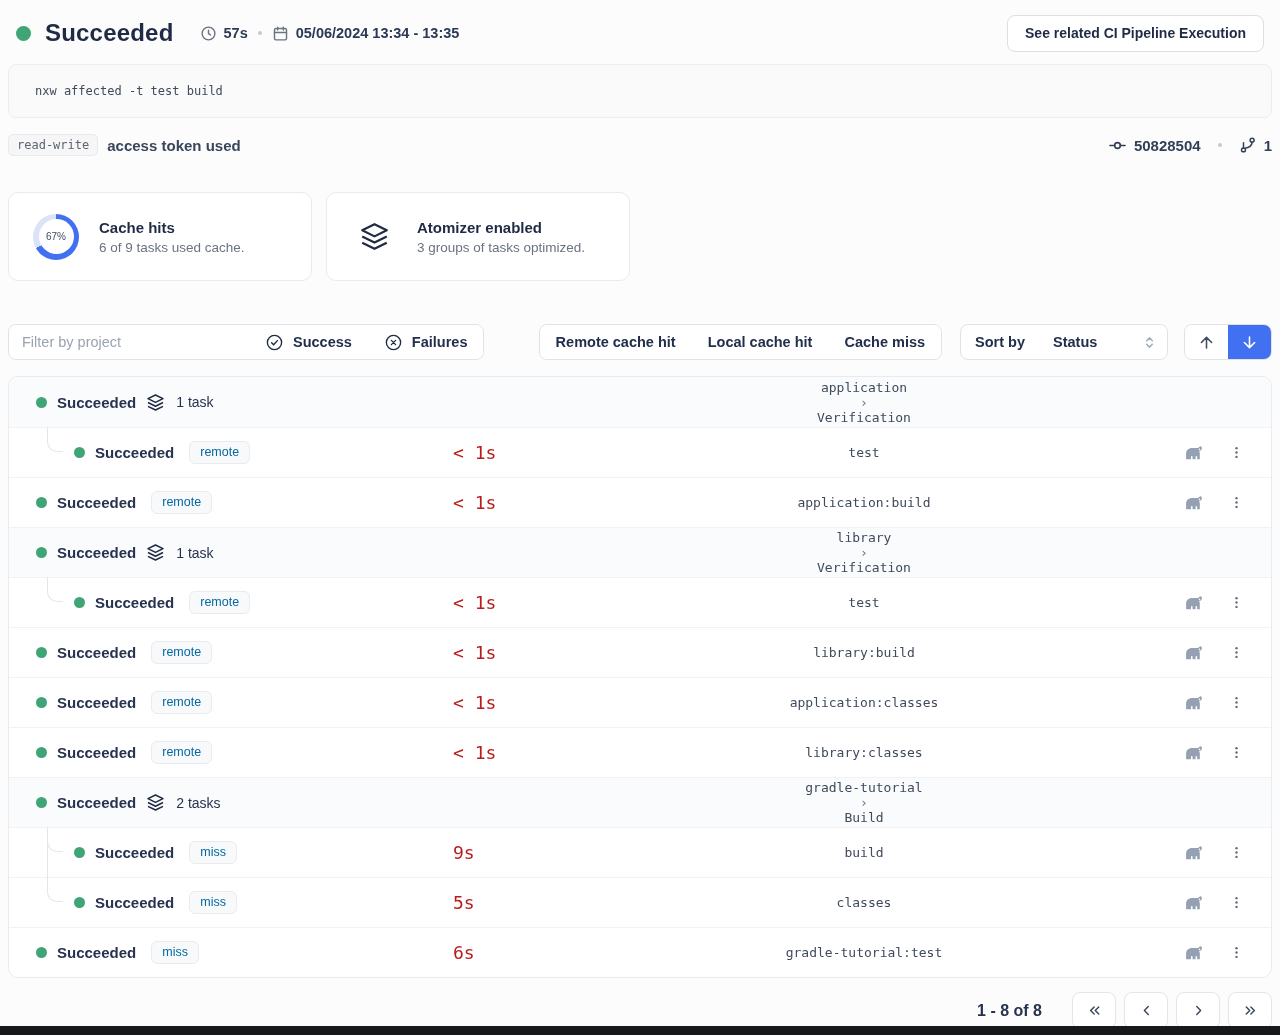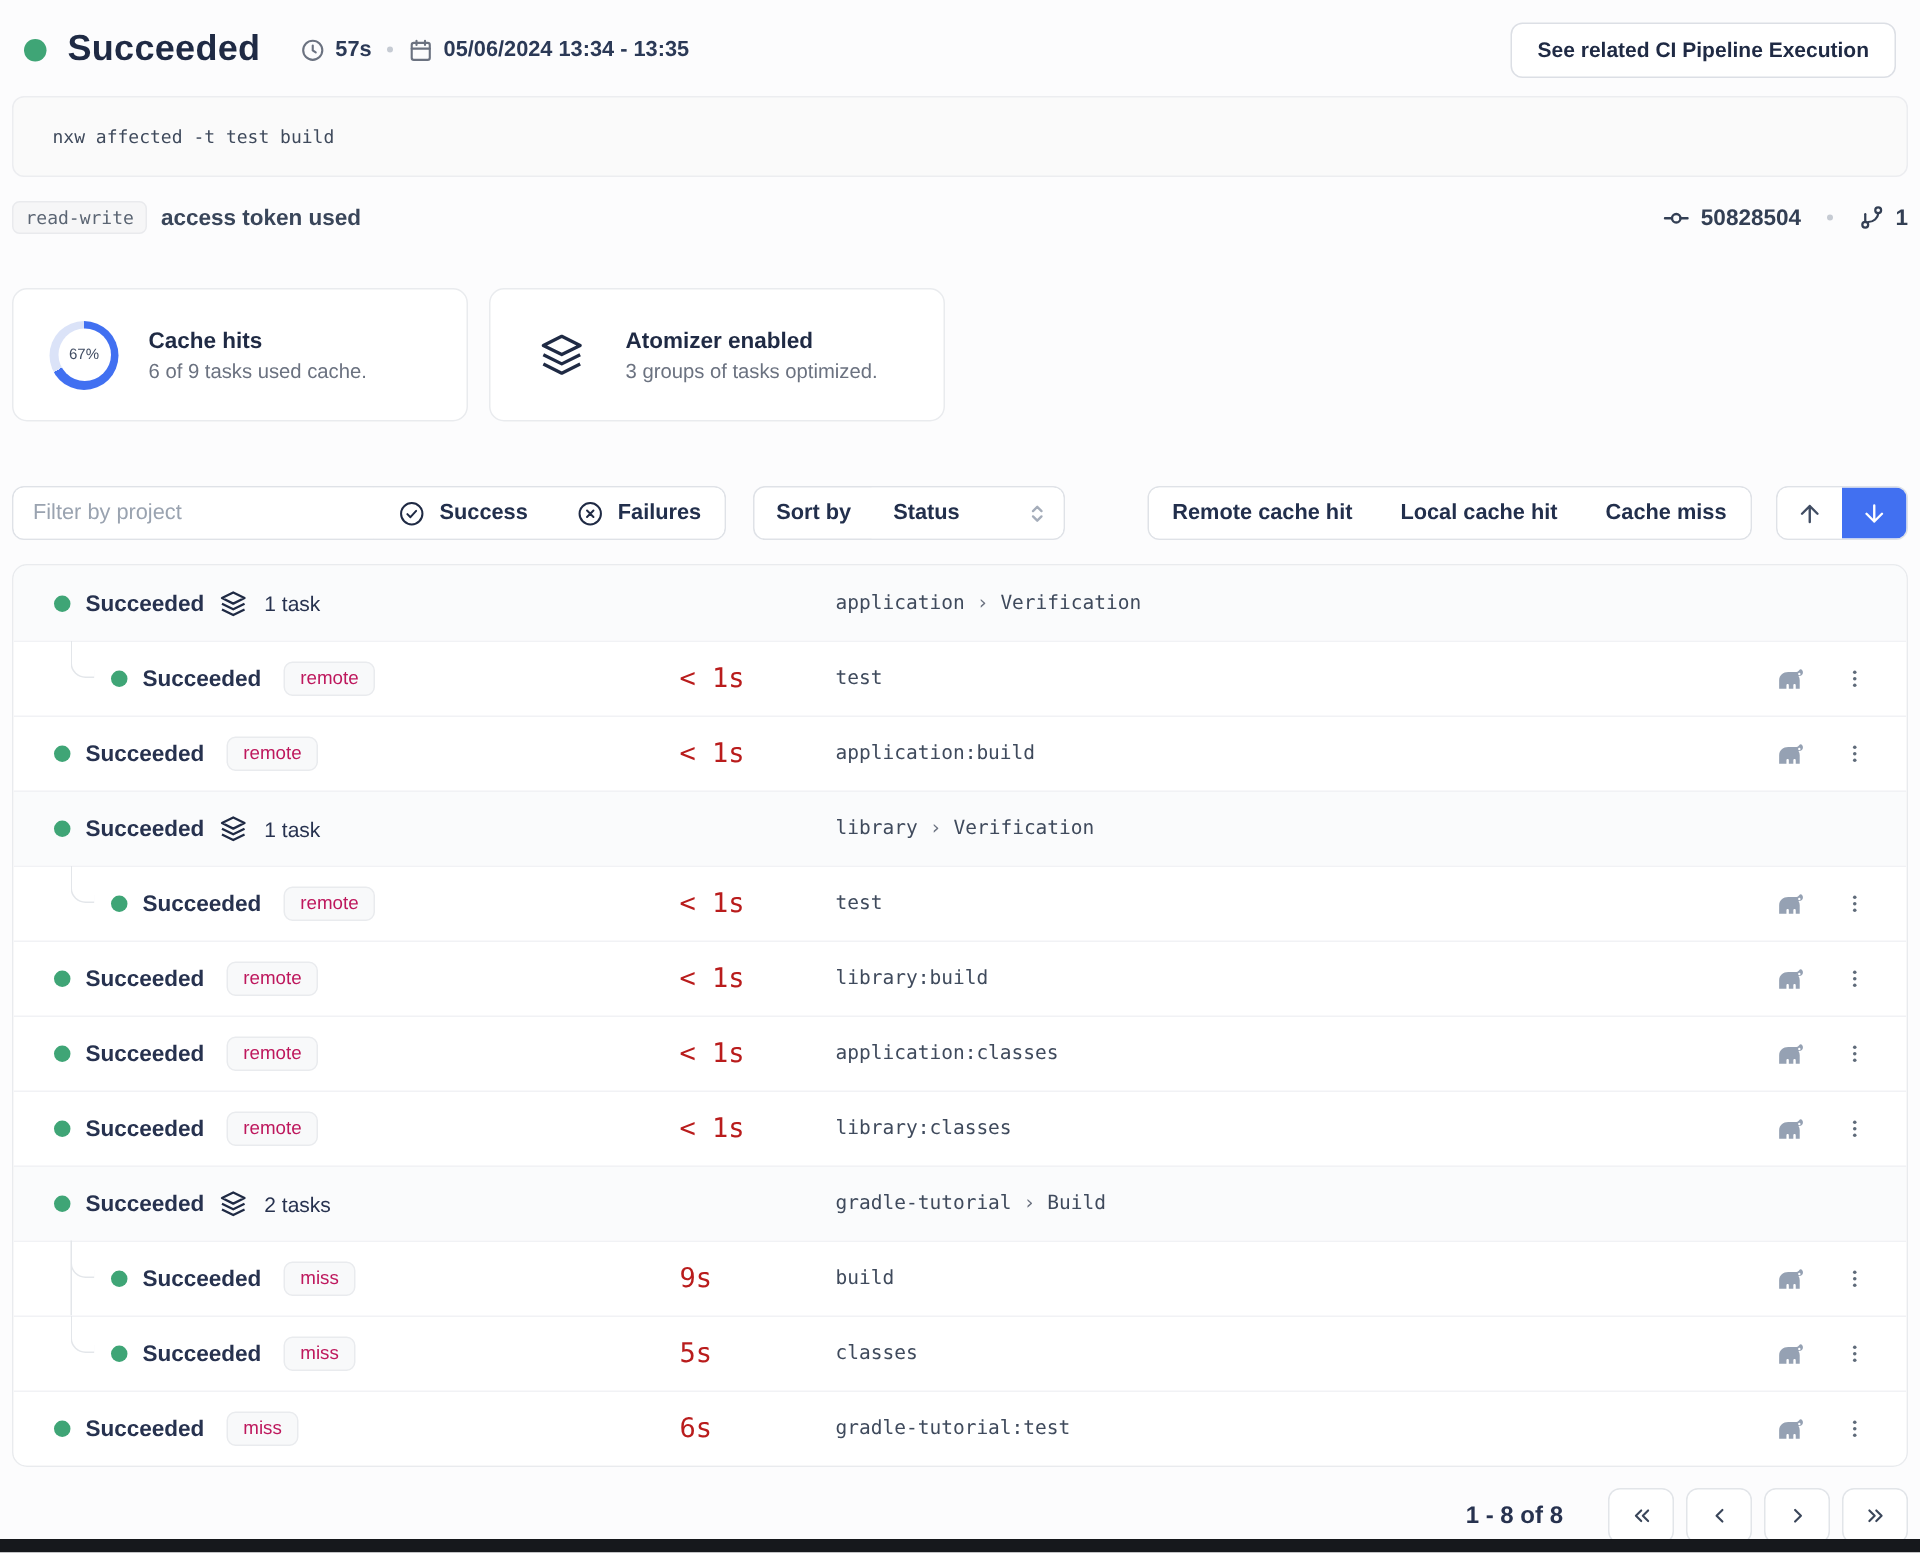--- a/index.html
+++ b/index.html
@@ -44,24 +44,24 @@
 
   .list { margin:16px 8px 0; border:1px solid #e9ebee; border-radius:10px; background:#fff; overflow:hidden; }
   .row { position:relative; display:grid; grid-template-columns:440px 108px 1fr 100px; align-items:center; height:50px; background:#fff; }
   .row + .row { border-top:1px solid #f1f2f5; }
   .row.group { background:#fafbfc; }
   .c1 { display:flex; align-items:center; gap:10px; padding-left:27px; }
   .row.indent .c1 { padding-left:65px; }
   .dot { width:11px; height:11px; border-radius:50%; background:#3fa576; flex:none; }
   .status { font-size:15px; font-weight:700; color:#27324f; }
   .count { font-size:14px; color:#27324f; margin-left:1px; }
-  .badge { font-size:12.5px; color:#be185d; background:#f8f9fa; border:1px solid #e9ebee; border-radius:6px; padding:3px 10px 4px; margin-left:5px; }
+  .badge { font-size:12.5px; color:#0369a1; background:#f8f9fa; border:1px solid #e9ebee; border-radius:6px; padding:3px 10px 4px; margin-left:5px; }
   .c2 { padding-left:4px; }
   .time { font-family:"DejaVu Sans Mono", monospace; font-size:18px; color:#b91c1c; }
-  .c3 { font-family:"DejaVu Sans Mono", monospace; font-size:13px; color:#3f4a5c; display:flex; align-items:center; }
+  .c3 { font-family:"DejaVu Sans Mono", monospace; font-size:13px; color:#3f4a5c; display:flex; align-items:center;flex-direction:column; }
   .crumb-sep { color:#6b7280; margin:0 8px; }
   .c4 { display:flex; align-items:center; justify-content:flex-end; gap:23px; padding-right:27px; }
   .icon-btn { background:none; border:none; cursor:pointer; display:flex; align-items:center; padding:0; }
   .elbow { position:absolute; left:38px; top:-1px; width:16px; height:25px; border-left:1.5px solid #e3e6ea; border-bottom:1.5px solid #e3e6ea; border-bottom-left-radius:10px; }
   .vline { position:absolute; left:38px; top:-1px; bottom:-1px; border-left:1.5px solid #e3e6ea; }
 
   .pagination { display:flex; align-items:center; justify-content:flex-end; margin:14px 8px 0; gap:8px; }
   .page-label { font-size:16px; font-weight:600; color:#27324f; margin-right:22px; }
   .page-btn { width:44px; height:37px; border:1px solid #e2e5e9; border-radius:8px; background:#fff; display:flex; align-items:center; justify-content:center; color:#3a465a; cursor:pointer; }
   .bottom-bar { position:absolute; left:0; right:0; bottom:0; height:9px; background:#16181c; }
@@ -166,39 +166,39 @@
         <span>
             <svg width="19" height="19" viewBox="0 0 24 24" fill="none" stroke="#1f2a44" stroke-width="1.7" stroke-linecap="round">
               <circle cx="12" cy="12" r="9"></circle>
               <path d="m9.3 9.3 5.4 5.4M14.7 9.3l-5.4 5.4"></path>
             </svg>
           </span>
         <span>Failures</span>
       </button>
     </div>
 
+    <div class="seg cache-seg">
+      <button class="seg-btn">Remote cache hit</button>
+      <button class="seg-btn">Local cache hit</button>
+      <button class="seg-btn">Cache miss</button>
+    </div>
+
     <div class="seg sort-group">
       <span class="sort-label">Sort by</span>
       <button class="sort-select">
         <span>Status</span>
         <span>
             <svg width="17" height="17" viewBox="0 0 24 24" fill="none" stroke="#a5adba" stroke-width="2.2" stroke-linecap="round" stroke-linejoin="round">
               <path d="m8 9.5 4-4 4 4"></path>
               <path d="m8 14.5 4 4 4-4"></path>
             </svg>
           </span>
       </button>
     </div>
 
-    <div class="seg cache-seg">
-      <button class="seg-btn">Remote cache hit</button>
-      <button class="seg-btn">Local cache hit</button>
-      <button class="seg-btn">Cache miss</button>
-    </div>
-
     <div class="seg dir-group">
       <button class="dir-btn">
         <span>
             <svg width="19" height="19" viewBox="0 0 24 24" fill="none" stroke="currentColor" stroke-width="2" stroke-linecap="round" stroke-linejoin="round">
               <path d="M12 19V5.5M5.5 12 12 5.5 18.5 12"></path>
             </svg>
           </span>
       </button>
       <button class="dir-btn active">
         <span>

